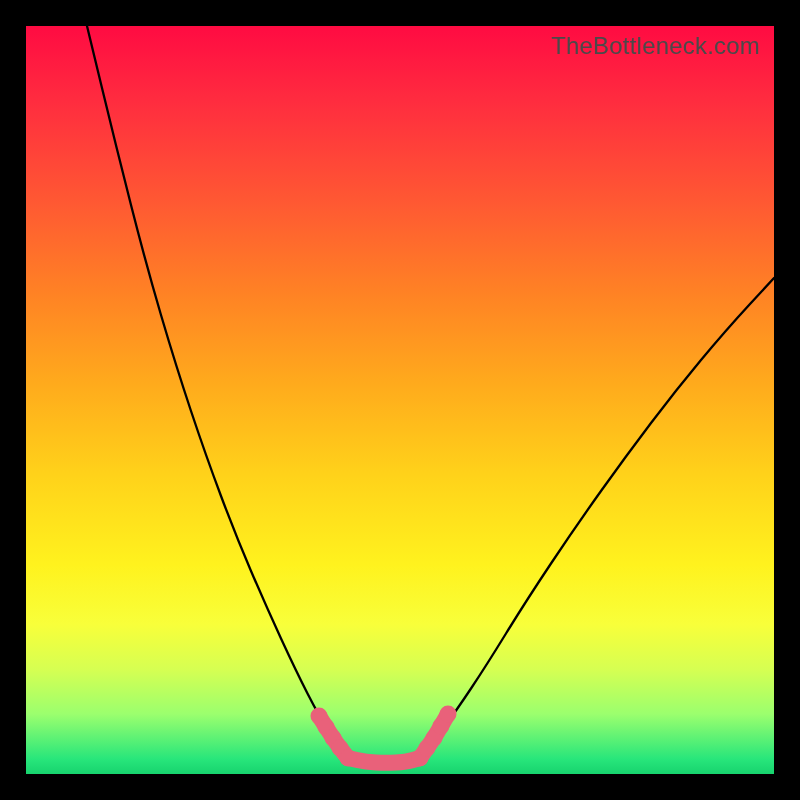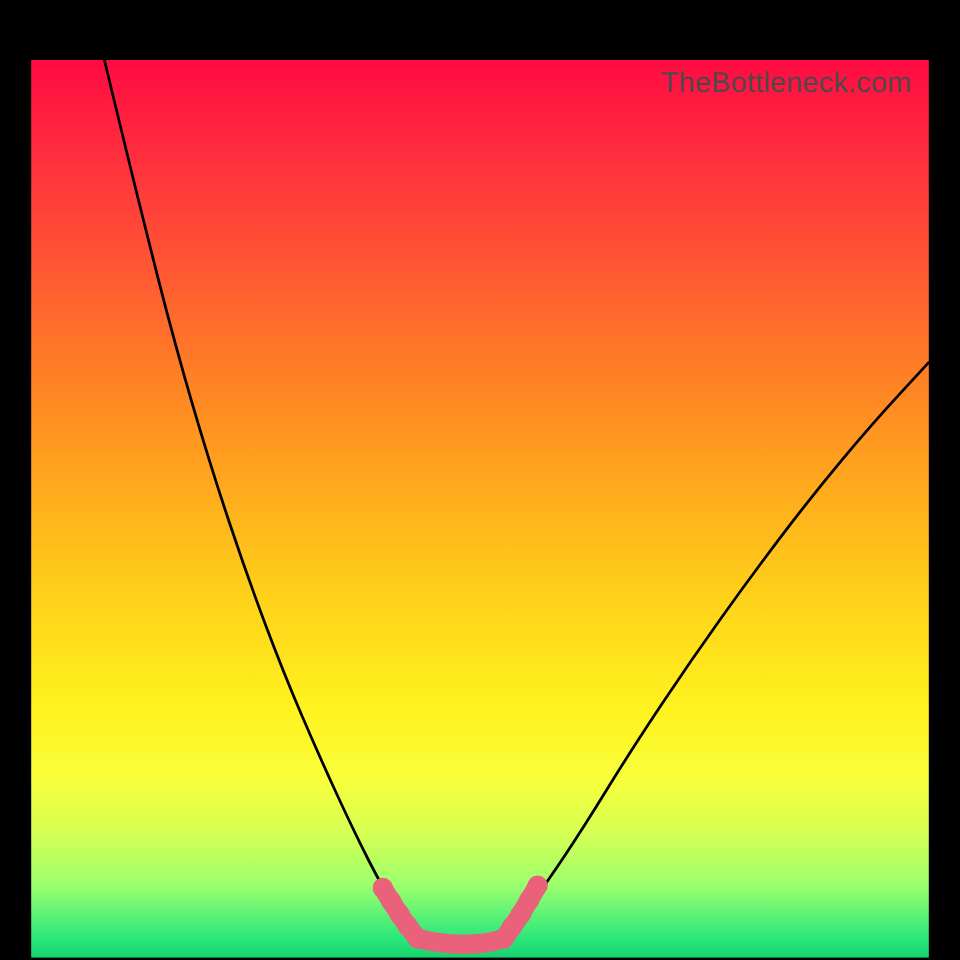--- a/index.html
+++ b/index.html
@@ -33,21 +33,20 @@
       #ff8324 36%,
       #ffab1c 48%,
       #ffd21a 60%,
       #fff21e 72%,
       #f8ff3a 80%,
       #d6ff52 86%,
       #9bff6e 92%,
       #28e67b 98%,
       #17d36e 100%
     );
-    margin-top: 24px;
   }
   .watermark {
     position: absolute;
     top: 6px;
     right: 14px;
     color: #4a4a4a;
     font-size: 24px;
     letter-spacing: 0.2px;
     font-weight: 500;
   }

